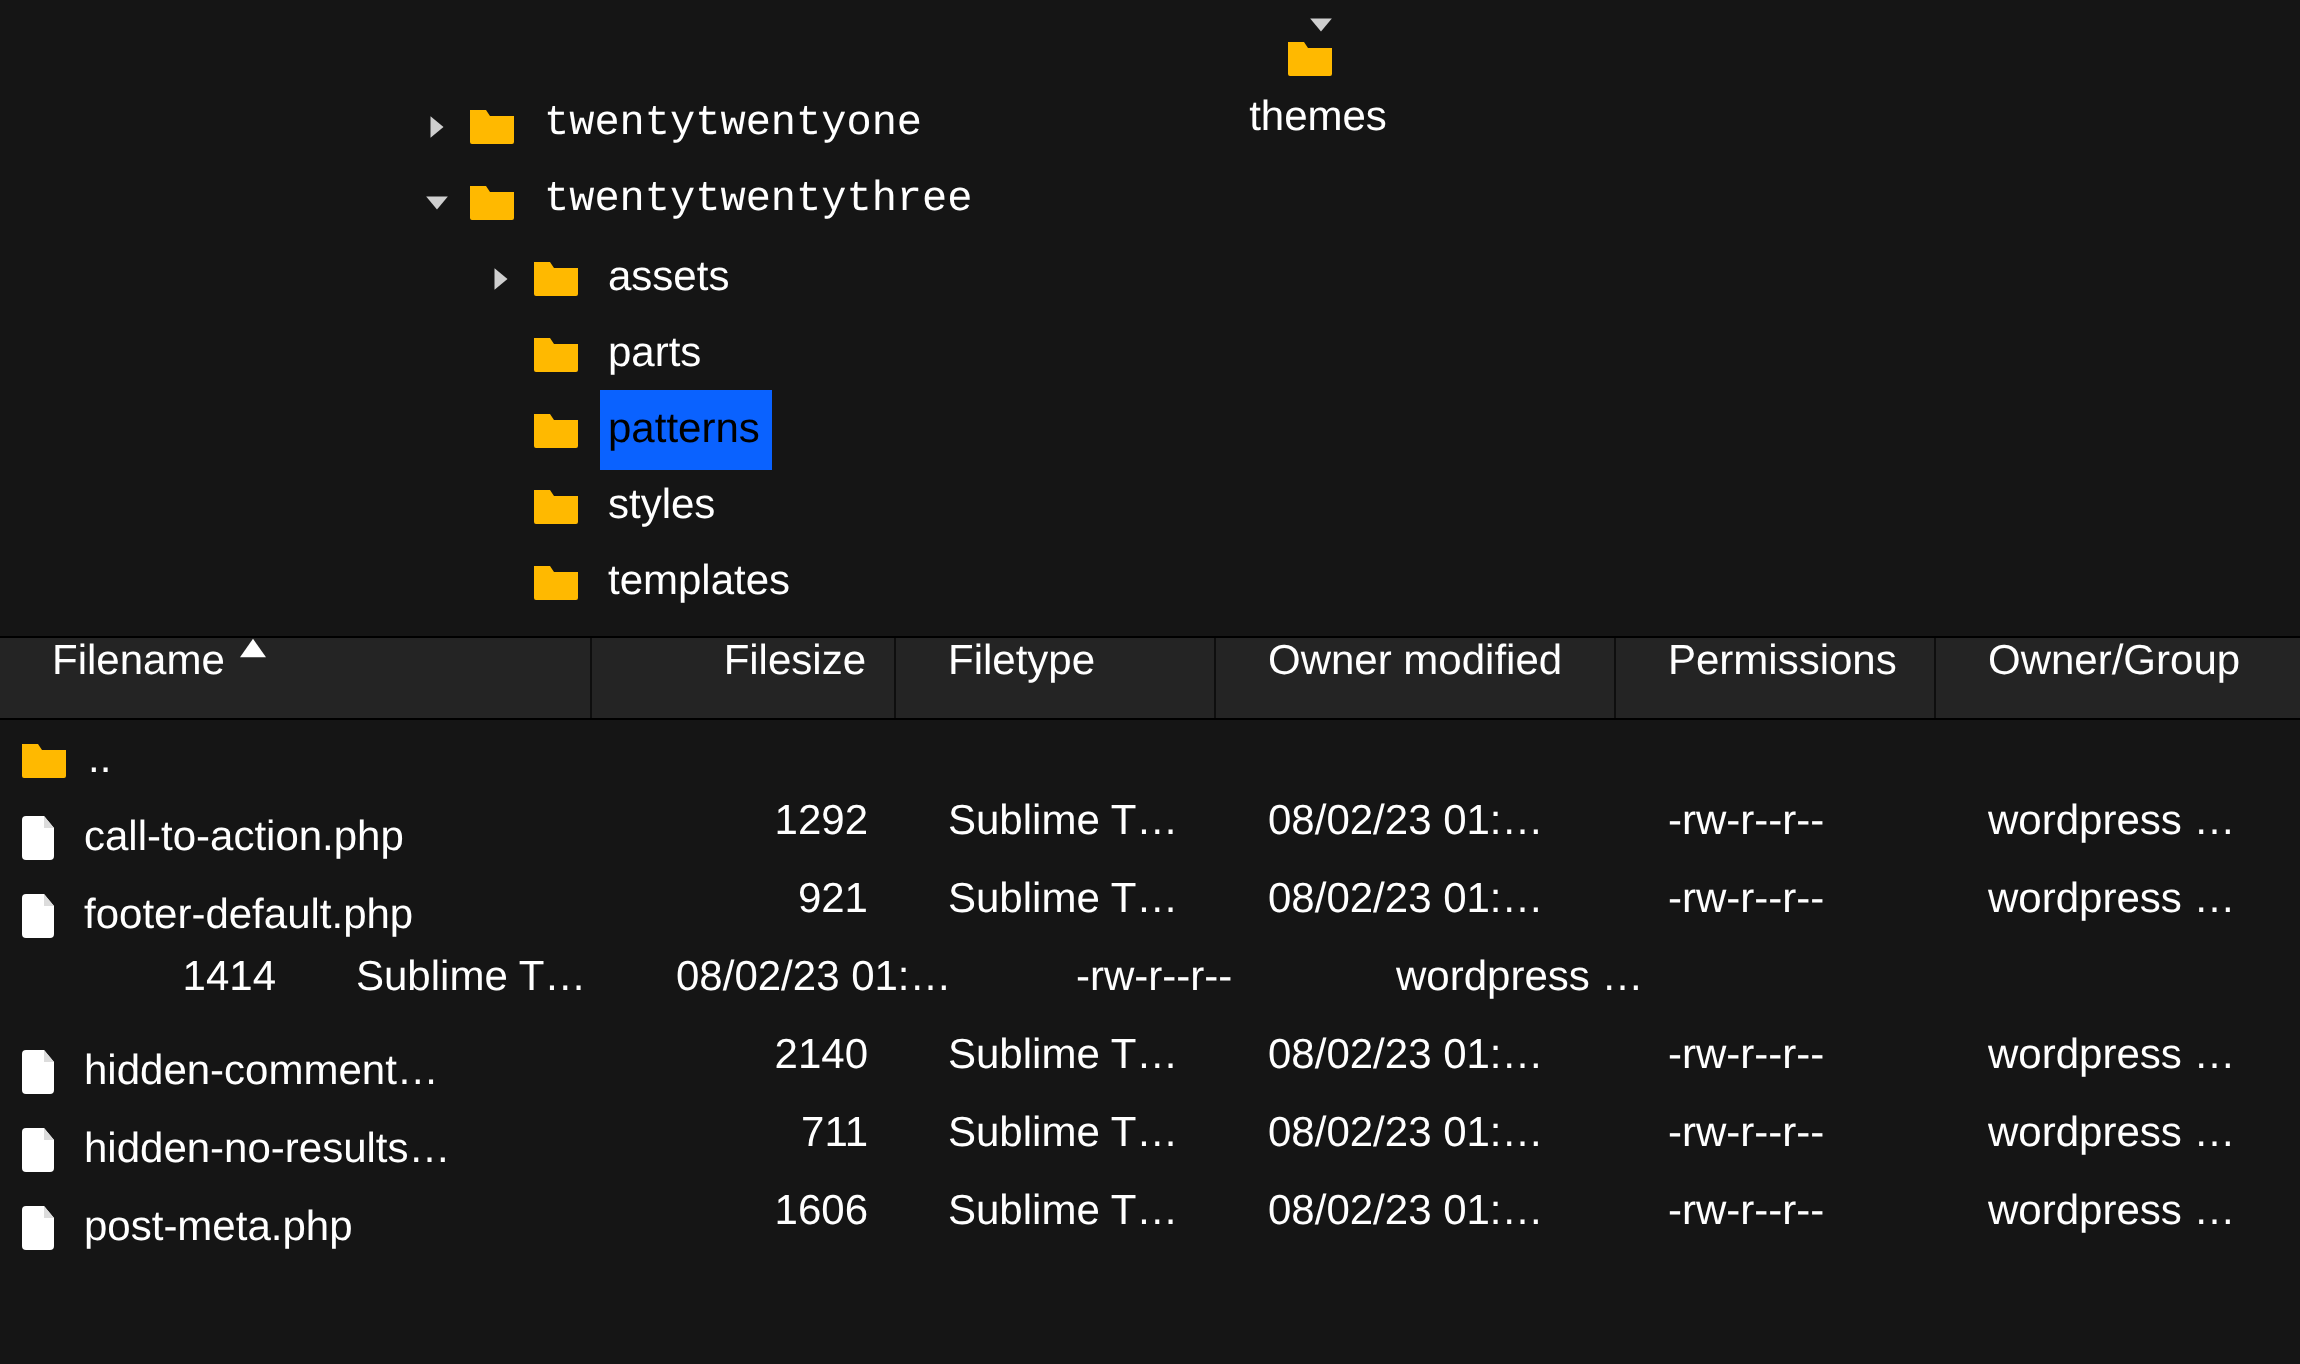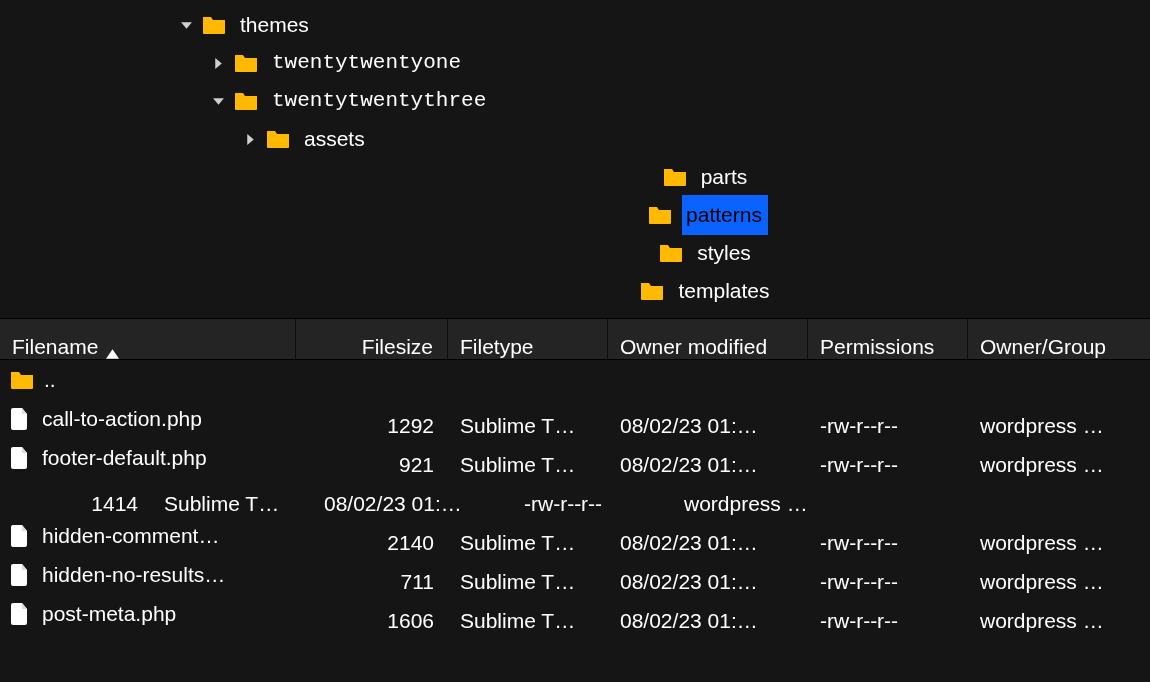--- a/index.html
+++ b/index.html
@@ -69,22 +69,22 @@
       align-items: center;
       background: #242424;
       color: #ffffff;
       height: 42px;
       border-top: 1px solid #000;
       border-bottom: 1px solid #000;
     }
     .col {
       height: 100%;
       display: flex;
-      align-items: flex-end;
-      padding: 0 12px;
+      align-items: flex-start;
+      padding: 0 26px;
       border-right: 1px solid #0e0e0e;
       overflow: hidden;
       white-space: nowrap;
     }
     .col.header {
       font-weight: 400;
       color: #fff;
     }
     .col-filename { width: 296px; }
     .col-filesize { width: 152px; justify-content: flex-end; padding-right: 14px;}
@@ -113,24 +113,24 @@
       align-items: center;
       padding: 0 10px;
       overflow: hidden;
       white-space: nowrap;
     }
     .fname-cell .name {
       overflow: hidden;
       text-overflow: ellipsis;
       white-space: nowrap;
     }
-    .tree-indent-0 { margin-left: 170px; }
+    .tree-indent-0 { margin-left: 170px; flex-direction: column; }
     .tree-indent-1 { margin-left: 202px; font-family: Liberation Mono, monospace; }
     .tree-indent-2 { margin-left: 234px; }
-    .tree-indent-3 { margin-left: 266px; justify-content: center; }
+    .tree-indent-3 { margin-left: 266px; }
   </style>
 </head>
 <body>
 
 <div class="tree">
 
   <div class="tree-row tree-indent-0">
     <span class="chevron">
       <svg viewBox="0 0 12 12">
           <path d="M1 3 L6 9 L11 3 Z" fill="#cfcfcf"></path>

